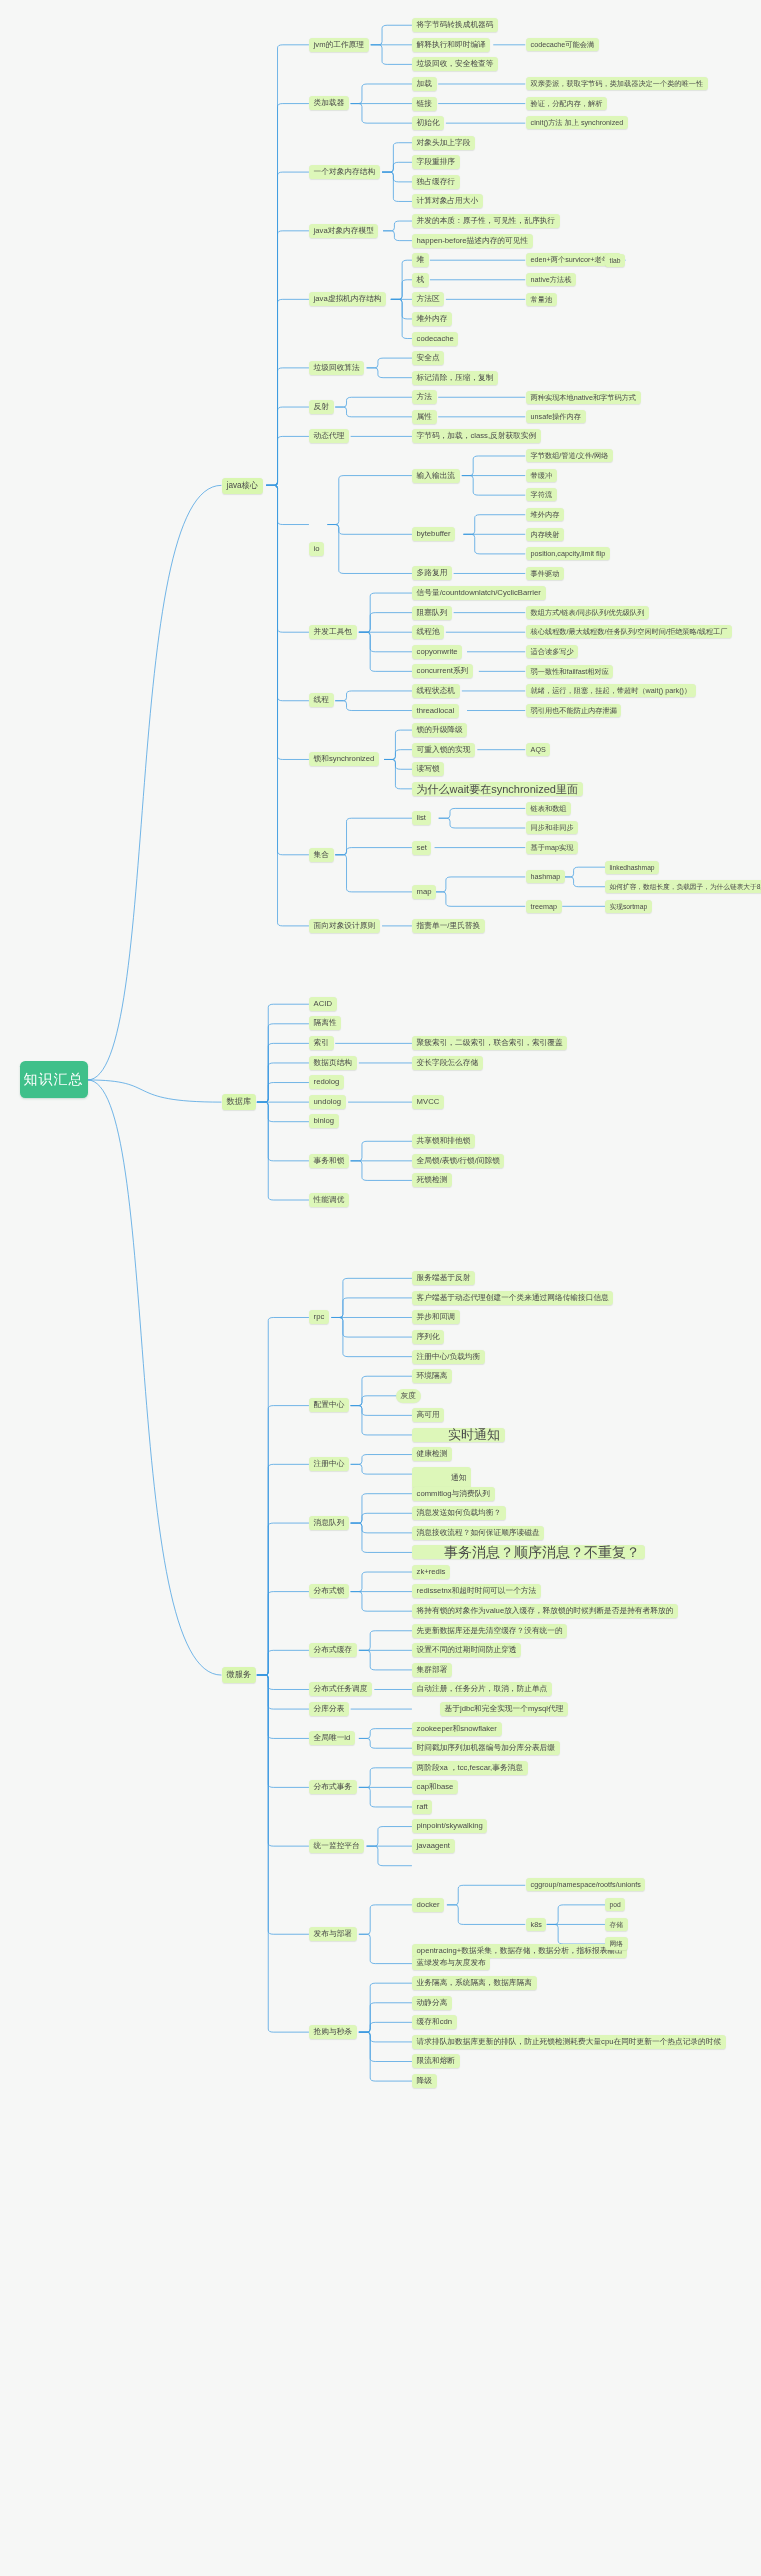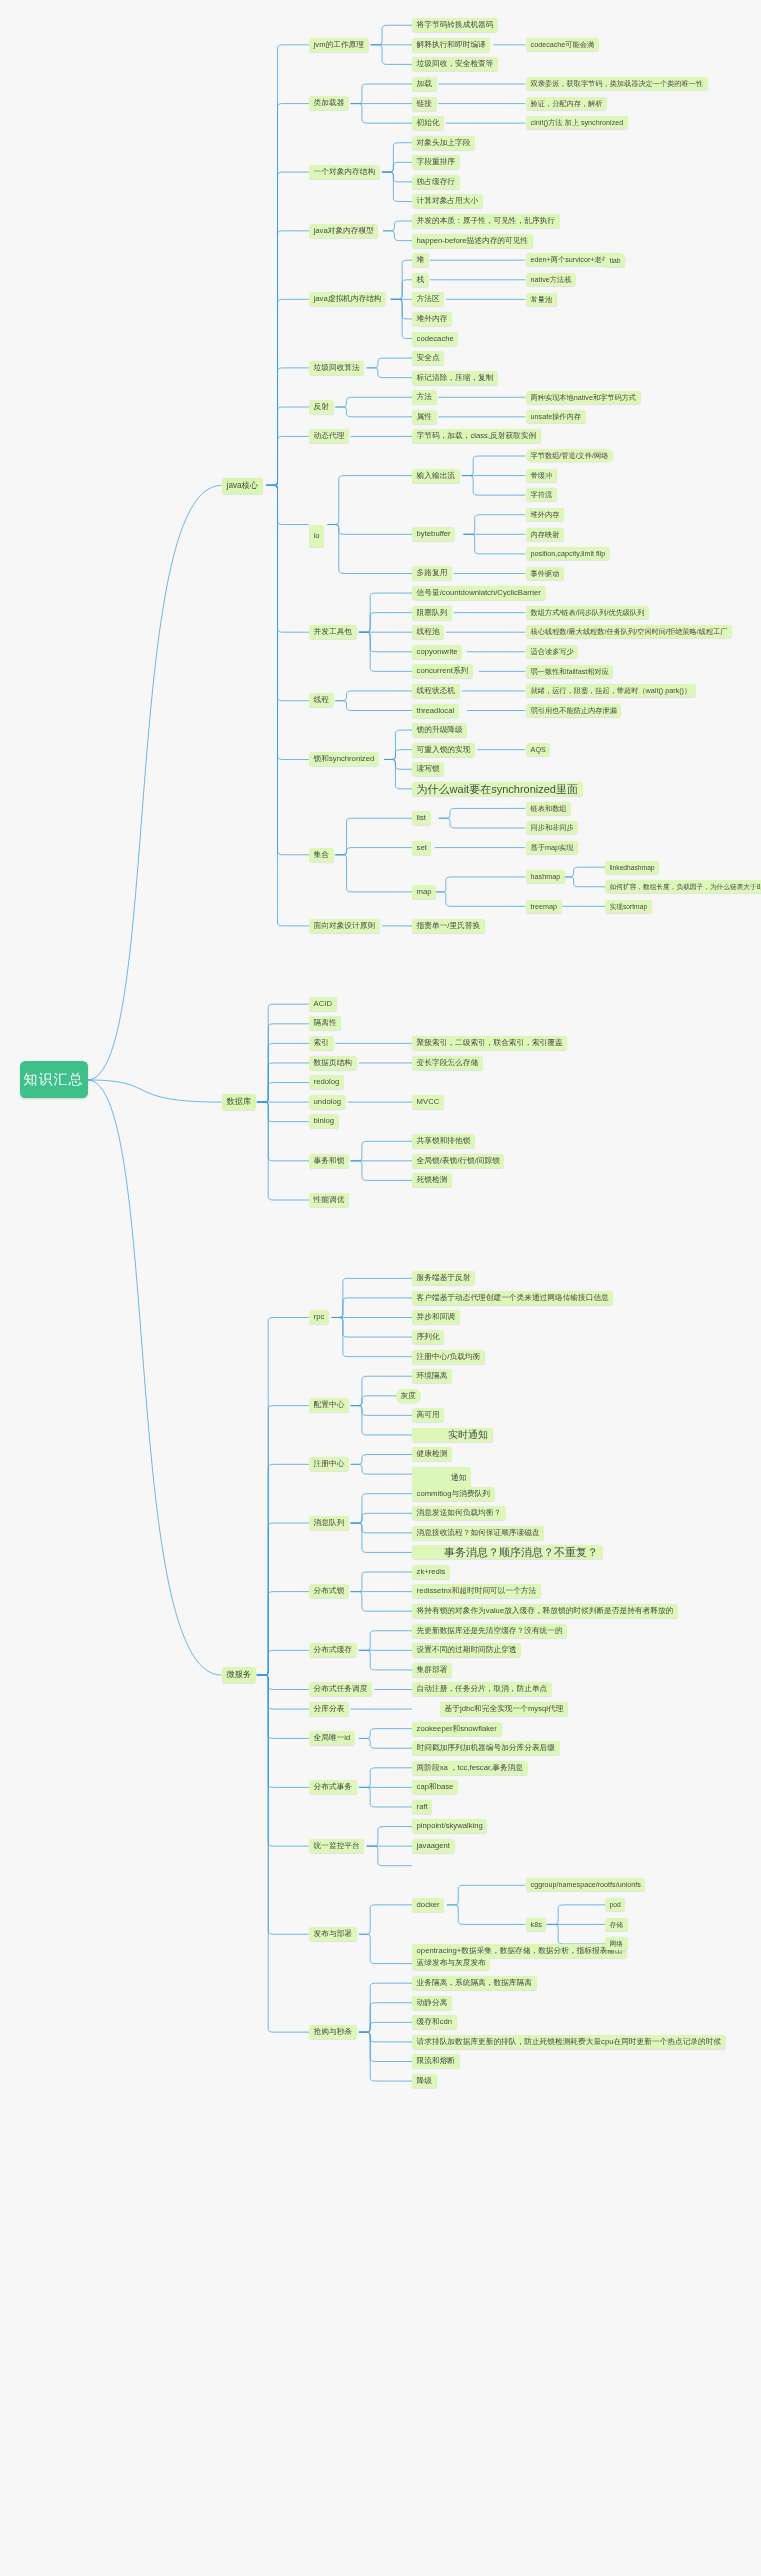--- a/index.html
+++ b/index.html
@@ -263,23 +263,23 @@
       <div class="node " style="font-size: 7.7px; left: 309px; height: 14.4px; top: 361px;">垃圾回收算法</div>
       <div class="node " style="font-size: 7.7px; left: 412px; height: 14px; top: 351px;">安全点</div>
       <div class="node " style="font-size: 7.7px; left: 412px; height: 14px; top: 371px;">标记清除，压缩，复制</div>
       <div class="node " style="font-size: 7.7px; left: 309px; height: 14.4px; top: 400px;">反射</div>
       <div class="node " style="font-size: 7.7px; left: 412px; height: 14px; top: 390px;">方法</div>
       <div class="node small" style="font-size: 7.2px; left: 526px; height: 13.4px; top: 391px;">两种实现本地native和字节码方式</div>
       <div class="node " style="font-size: 7.7px; left: 412px; height: 14px; top: 410px;">属性</div>
       <div class="node small" style="font-size: 7.2px; left: 526px; height: 13.4px; top: 410px;">unsafe操作内存</div>
       <div class="node " style="font-size: 7.7px; left: 309px; height: 14.4px; top: 429px;">动态代理</div>
       <div class="node " style="font-size: 7.7px; left: 412px; height: 14px; top: 429px;">字节码，加载，class,反射获取实例</div>
-      <div class="node " style="font-size: 7.7px; left: 309px; height: 22px; top: 525px;">io</div>
+      <div class="node " style="font-size: 7.7px; left: 309px; height: 14px; top: 542px;">io</div>
       <div class="node " style="font-size: 7.7px; left: 412px; height: 14px; top: 469px;">输入输出流</div>
-      <div class="node small" style="font-size: 7.2px; left: 526px; height: 13.4px; top: 449px; border-radius: 6px;">字节数组/管道/文件/网络</div>
+      <div class="node small" style="font-size: 7.2px; left: 526px; height: 13.4px; top: 449px;">字节数组/管道/文件/网络</div>
       <div class="node small" style="font-size: 7.2px; left: 526px; height: 13.4px; top: 469px;">带缓冲</div>
       <div class="node small" style="font-size: 7.2px; left: 526px; height: 13.4px; top: 488px;">字符流</div>
       <div class="node " style="font-size: 7.7px; left: 412px; height: 14px; top: 527px;">bytebuffer</div>
       <div class="node small" style="font-size: 7.2px; left: 526px; height: 13.4px; top: 508px;">堆外内存</div>
       <div class="node small" style="font-size: 7.2px; left: 526px; height: 13.4px; top: 528px;">内存映射</div>
       <div class="node small" style="font-size: 7.2px; left: 526px; height: 13.4px; top: 547px;">position,capcity,limit flip</div>
       <div class="node " style="font-size: 7.7px; left: 412px; height: 14px; top: 566px;">多路复用</div>
       <div class="node small" style="font-size: 7.2px; left: 526px; height: 13.4px; top: 567px;">事件驱动</div>
       <div class="node " style="font-size: 7.7px; left: 309px; height: 14.4px; top: 625px;">并发工具包</div>
       <div class="node " style="font-size: 7.7px; left: 412px; height: 14px; top: 586px;">信号量/countdownlatch/CyclicBarrier</div>
@@ -336,29 +336,29 @@
       <div class="node " style="font-size: 7.7px; left: 309px; height: 14.4px; top: 1310px;">rpc</div>
       <div class="node " style="font-size: 7.7px; left: 412px; height: 14px; top: 1271px;">服务端基于反射</div>
       <div class="node " style="font-size: 7.7px; left: 412px; height: 14px; top: 1291px;">客户端基于动态代理创建一个类来通过网络传输接口信息</div>
       <div class="node " style="font-size: 7.7px; left: 412px; height: 14px; top: 1310px;">异步和回调</div>
       <div class="node " style="font-size: 7.7px; left: 412px; height: 14px; top: 1330px;">序列化</div>
       <div class="node " style="font-size: 7.7px; left: 412px; height: 14px; top: 1350px;">注册中心/负载均衡</div>
       <div class="node " style="font-size: 7.7px; left: 309px; height: 14.4px; top: 1398px;">配置中心</div>
       <div class="node " style="font-size: 7.7px; left: 412px; height: 14px; top: 1369px;">环境隔离</div>
       <div class="node " style="font-size: 7.7px; left: 396px; height: 14px; top: 1389px; border-radius: 7px;">灰度</div>
       <div class="node " style="font-size: 7.7px; left: 412px; height: 14px; top: 1408px;">高可用</div>
-      <div class="node " style="font-size: 10px; left: 412px; height: 14px; top: 1428px; padding-left: 36px;">实时通知</div>
+      <div class="node " style="font-size: 13px; left: 412px; height: 14px; top: 1428px; padding-left: 36px;">实时通知</div>
       <div class="node " style="font-size: 7.7px; left: 309px; height: 14.4px; top: 1457px;">注册中心</div>
       <div class="node " style="font-size: 7.7px; left: 412px; height: 14px; top: 1447px;">健康检测</div>
       <div class="node " style="font-size: 7.7px; left: 412px; height: 22px; top: 1467px; padding-left: 39px;">通知</div>
       <div class="node " style="font-size: 7.7px; left: 309px; height: 14.4px; top: 1516px;">消息队列</div>
       <div class="node " style="font-size: 7.7px; left: 412px; height: 14px; top: 1487px;">commitlog与消费队列</div>
       <div class="node " style="font-size: 7.7px; left: 412px; height: 14px; top: 1506px;">消息发送如何负载均衡？</div>
       <div class="node " style="font-size: 7.7px; left: 412px; height: 14px; top: 1526px;">消息接收流程？如何保证顺序读磁盘</div>
-      <div class="node " style="font-size: 11px; left: 412px; height: 14px; top: 1545px; padding-left: 32px;">事务消息？顺序消息？不重复？</div>
+      <div class="node " style="font-size: 14px; left: 412px; height: 14px; top: 1545px; padding-left: 32px;">事务消息？顺序消息？不重复？</div>
       <div class="node " style="font-size: 7.7px; left: 309px; height: 14.4px; top: 1584px;">分布式锁</div>
       <div class="node " style="font-size: 7.7px; left: 412px; height: 14px; top: 1565px;">zk+redis</div>
       <div class="node " style="font-size: 7.7px; left: 412px; height: 14px; top: 1584px;">redissetnx和超时时间可以一个方法</div>
       <div class="node " style="font-size: 7.7px; left: 412px; height: 14px; top: 1604px;">将持有锁的对象作为value放入缓存，释放锁的时候判断是否是持有者释放的</div>
       <div class="node " style="font-size: 7.7px; left: 309px; height: 14.4px; top: 1643px;">分布式缓存</div>
       <div class="node " style="font-size: 7.7px; left: 412px; height: 14px; top: 1624px;">先更新数据库还是先清空缓存？没有统一的</div>
       <div class="node " style="font-size: 7.7px; left: 412px; height: 14px; top: 1643px;">设置不同的过期时间防止穿透</div>
       <div class="node " style="font-size: 7.7px; left: 412px; height: 14px; top: 1663px;">集群部署</div>
       <div class="node " style="font-size: 7.7px; left: 309px; height: 14.4px; top: 1682px;">分布式任务调度</div>
       <div class="node " style="font-size: 7.7px; left: 412px; height: 14px; top: 1682px;">自动注册，任务分片，取消，防止单点</div>

